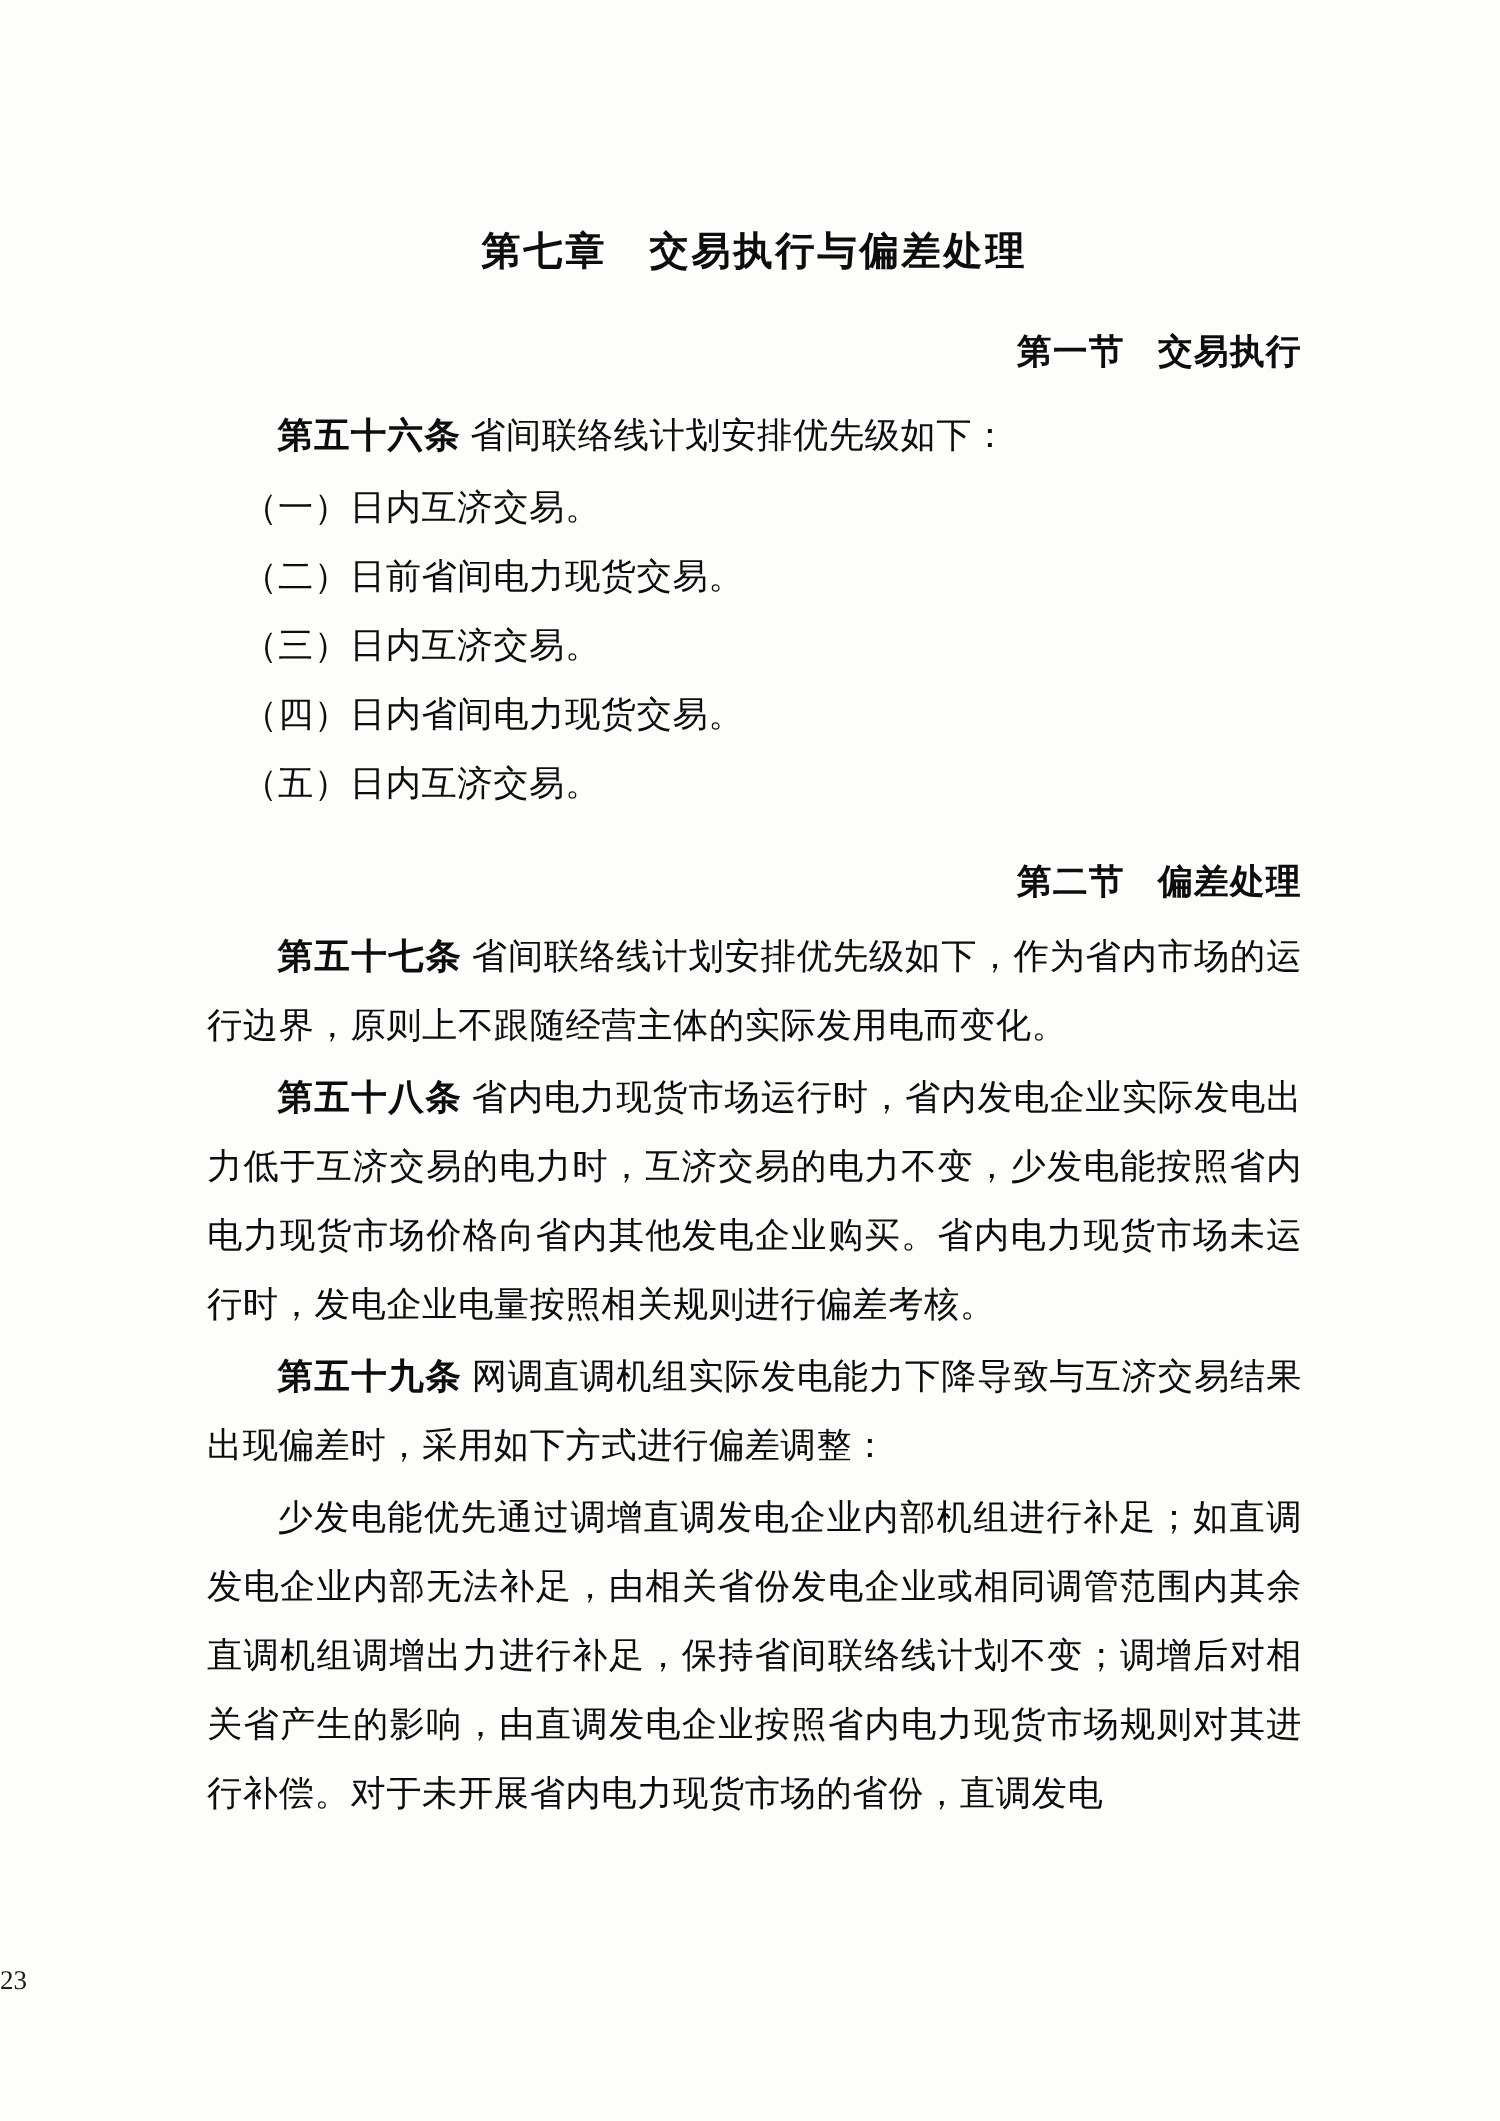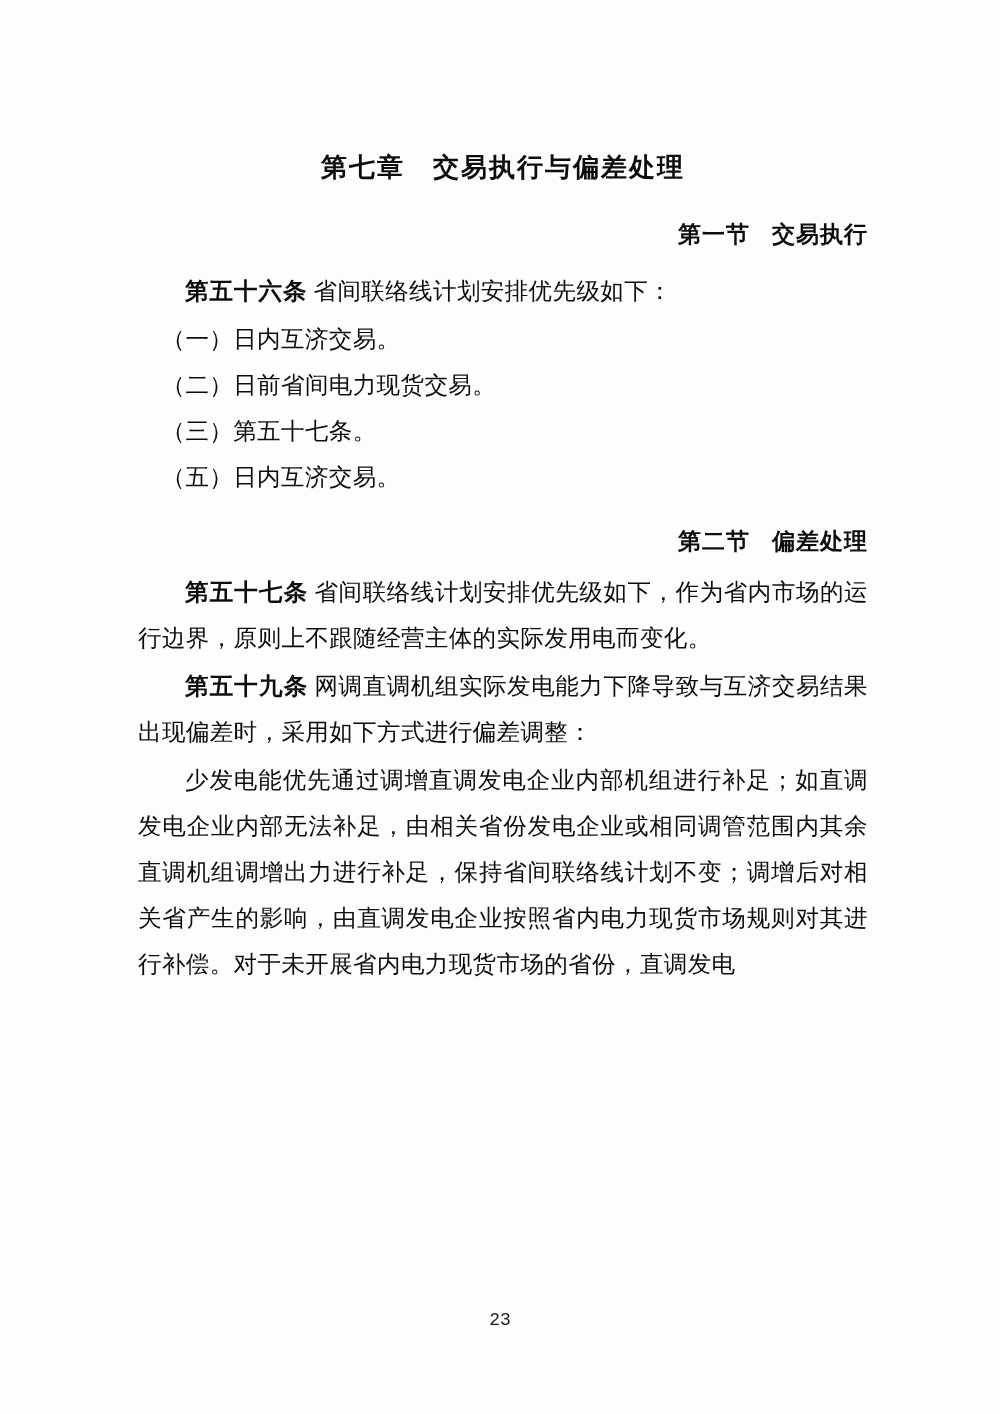--- a/index.html
+++ b/index.html
@@ -75,23 +75,23 @@
   }
   .nbsp-small {
     display: inline-block;
     width: 6px;
   }
   .page-number {
     position: absolute;
     left: 0;
     right: 0;
     top: 1310px;
-    text-align: center;
+    text-align: left;
     font-size: 18px;
-    font-family: Liberation Mono, monospace;
+    font-family: Liberation Serif, serif;
     color: #1a1a1a;
   }
 </style>
 </head>
 <body>
 
 <div class="page">
 
   <div class="content">
 
@@ -102,31 +102,35 @@
     <h2 class="section-title">
       <span>第一节</span><span class="gap"></span><span>交易执行</span>
     </h2>
 
     <p class="para indent">
       <span class="art-label">第五十六条</span><span class="nbsp-small"></span><span>省间联络线计划安排优先级如下：</span>
     </p>
 
     <p class="para item">（一）日内互济交易。</p>
     <p class="para item">（二）日前省间电力现货交易。</p>
-    <p class="para item">（三）第五十七条。</p>
+    <p class="para item">（三）日内互济交易。</p>
+    <p class="para item">（四）日内省间电力现货交易。</p>
     <p class="para item">（五）日内互济交易。</p>
 
     <h2 class="section-title second">
       <span>第二节</span><span class="gap"></span><span>偏差处理</span>
     </h2>
 
     <p class="para indent">
       <span class="art-label">第五十七条</span><span class="nbsp-small"></span><span>省间联络线计划安排优先级如下，作为省内市场的运行边界，原则上不跟随经营主体的实际发用电而变化。</span>
     </p>
 
+    <p class="para indent">
+      <span class="art-label">第五十八条</span><span class="nbsp-small"></span><span>省内电力现货市场运行时，省内发电企业实际发电出力低于互济交易的电力时，互济交易的电力不变，少发电能按照省内电力现货市场价格向省内其他发电企业购买。省内电力现货市场未运行时，发电企业电量按照相关规则进行偏差考核。</span>
+    </p>
 
     <p class="para indent">
       <span class="art-label">第五十九条</span><span class="nbsp-small"></span><span>网调直调机组实际发电能力下降导致与互济交易结果出现偏差时，采用如下方式进行偏差调整：</span>
     </p>
 
     <p class="para indent">少发电能优先通过调增直调发电企业内部机组进行补足；如直调发电企业内部无法补足，由相关省份发电企业或相同调管范围内其余直调机组调增出力进行补足，保持省间联络线计划不变；调增后对相关省产生的影响，由直调发电企业按照省内电力现货市场规则对其进行补偿。对于未开展省内电力现货市场的省份，直调发电</p>
 
   </div>
 
   <div class="page-number">23</div>

